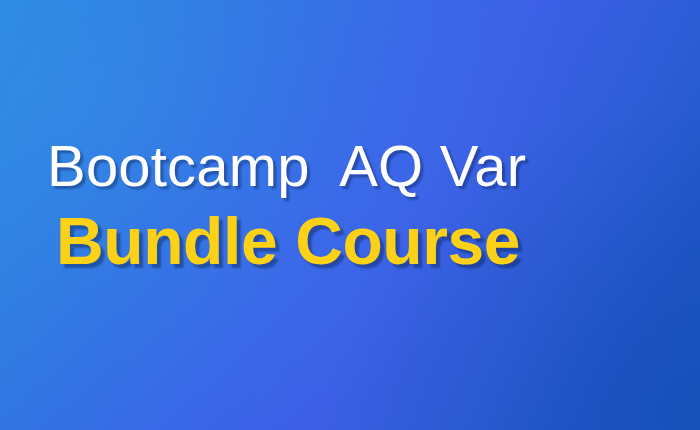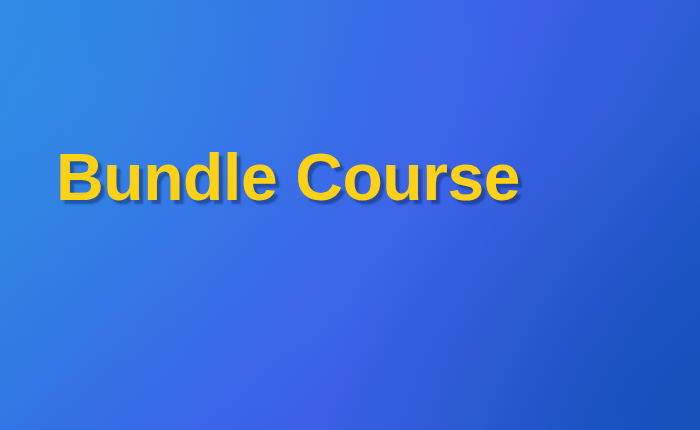--- a/index.html
+++ b/index.html
@@ -74,18 +74,19 @@
     margin-left: 9px;
   }
 </style>
 </head>
 <body>
 
 <div id="banner">
 
   <div class="text-block">
 
+    <div class="line-primary">Bootcamp  AQ Var</div>
 
     <div class="line-accent">Bundle Course</div>
 
   </div>
 
 </div>
 
 </body></html>

